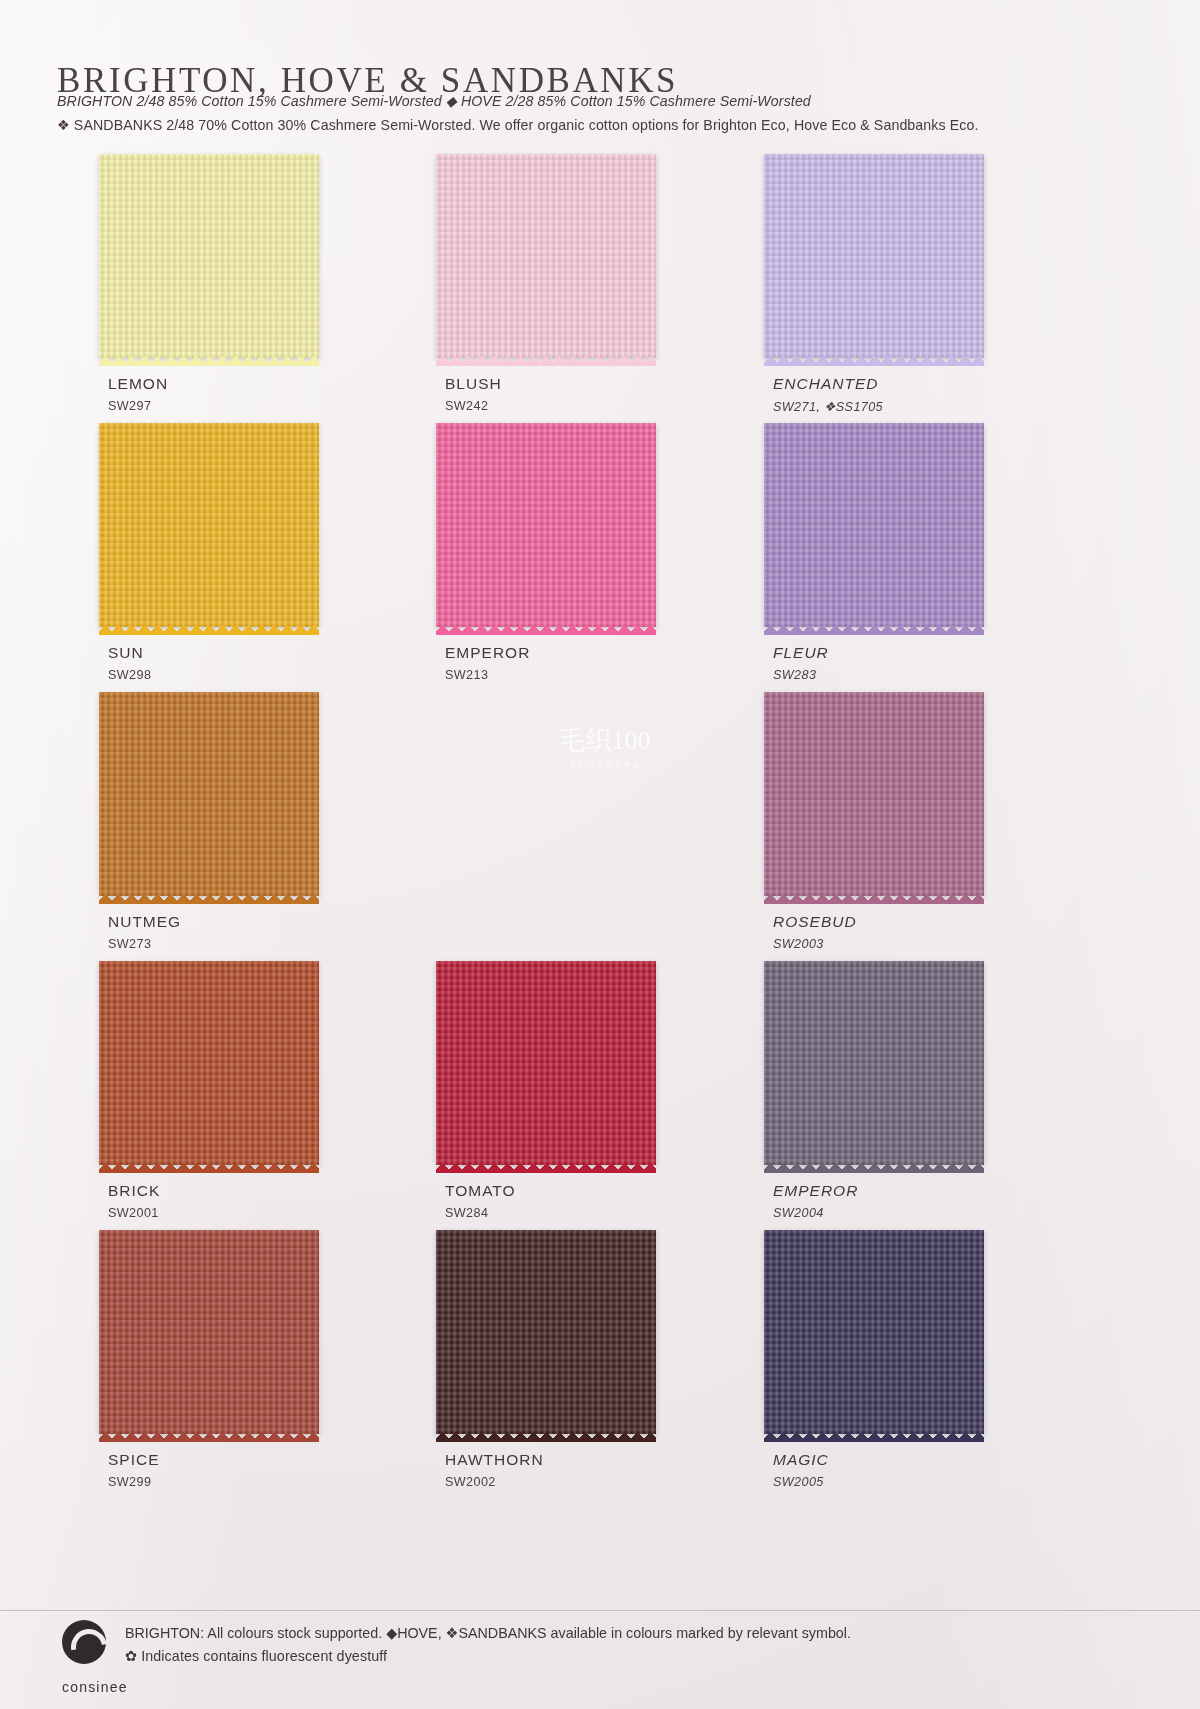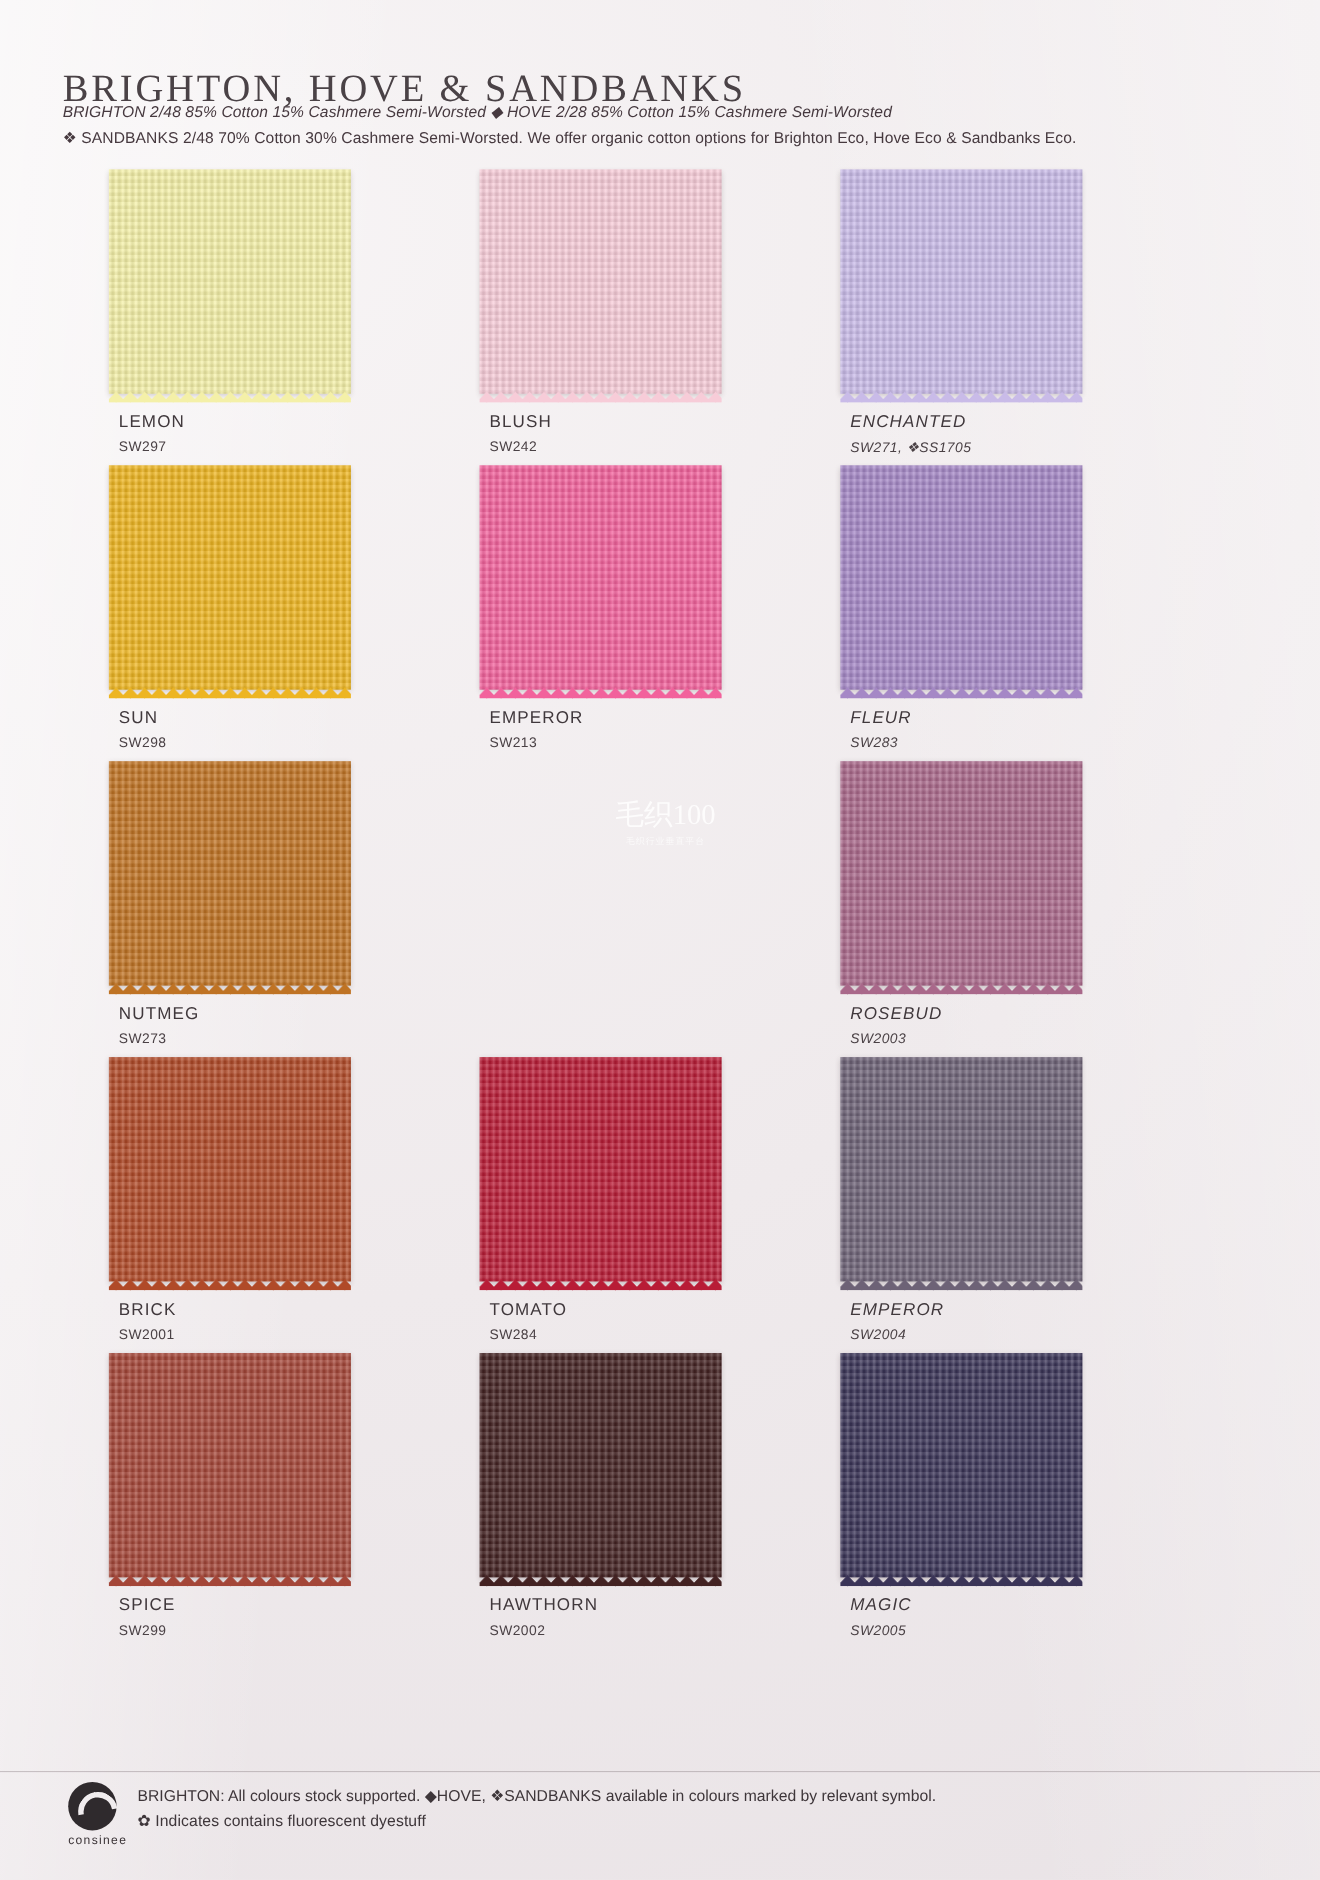--- a/index.html
+++ b/index.html
@@ -161,22 +161,22 @@
     position: absolute;
     left: 9px; top: 9px;
     width: 26px; height: 26px;
     border-radius: 50%;
     border: 5px solid #f0ecee;
     border-right-color: transparent;
     border-bottom-color: transparent;
     transform: rotate(35deg);
   }
   .logo-text {
-    margin-top: 3px;
-    font-size: 11px;
+    margin-top: 15px;
+    font-size: 14px;
     letter-spacing: 1.2px;
     color: #3b3437;
   }
 
   .watermark {
     position: absolute;
     left: 545px;
     top: 723px;
     width: 120px;
     text-align: center;

